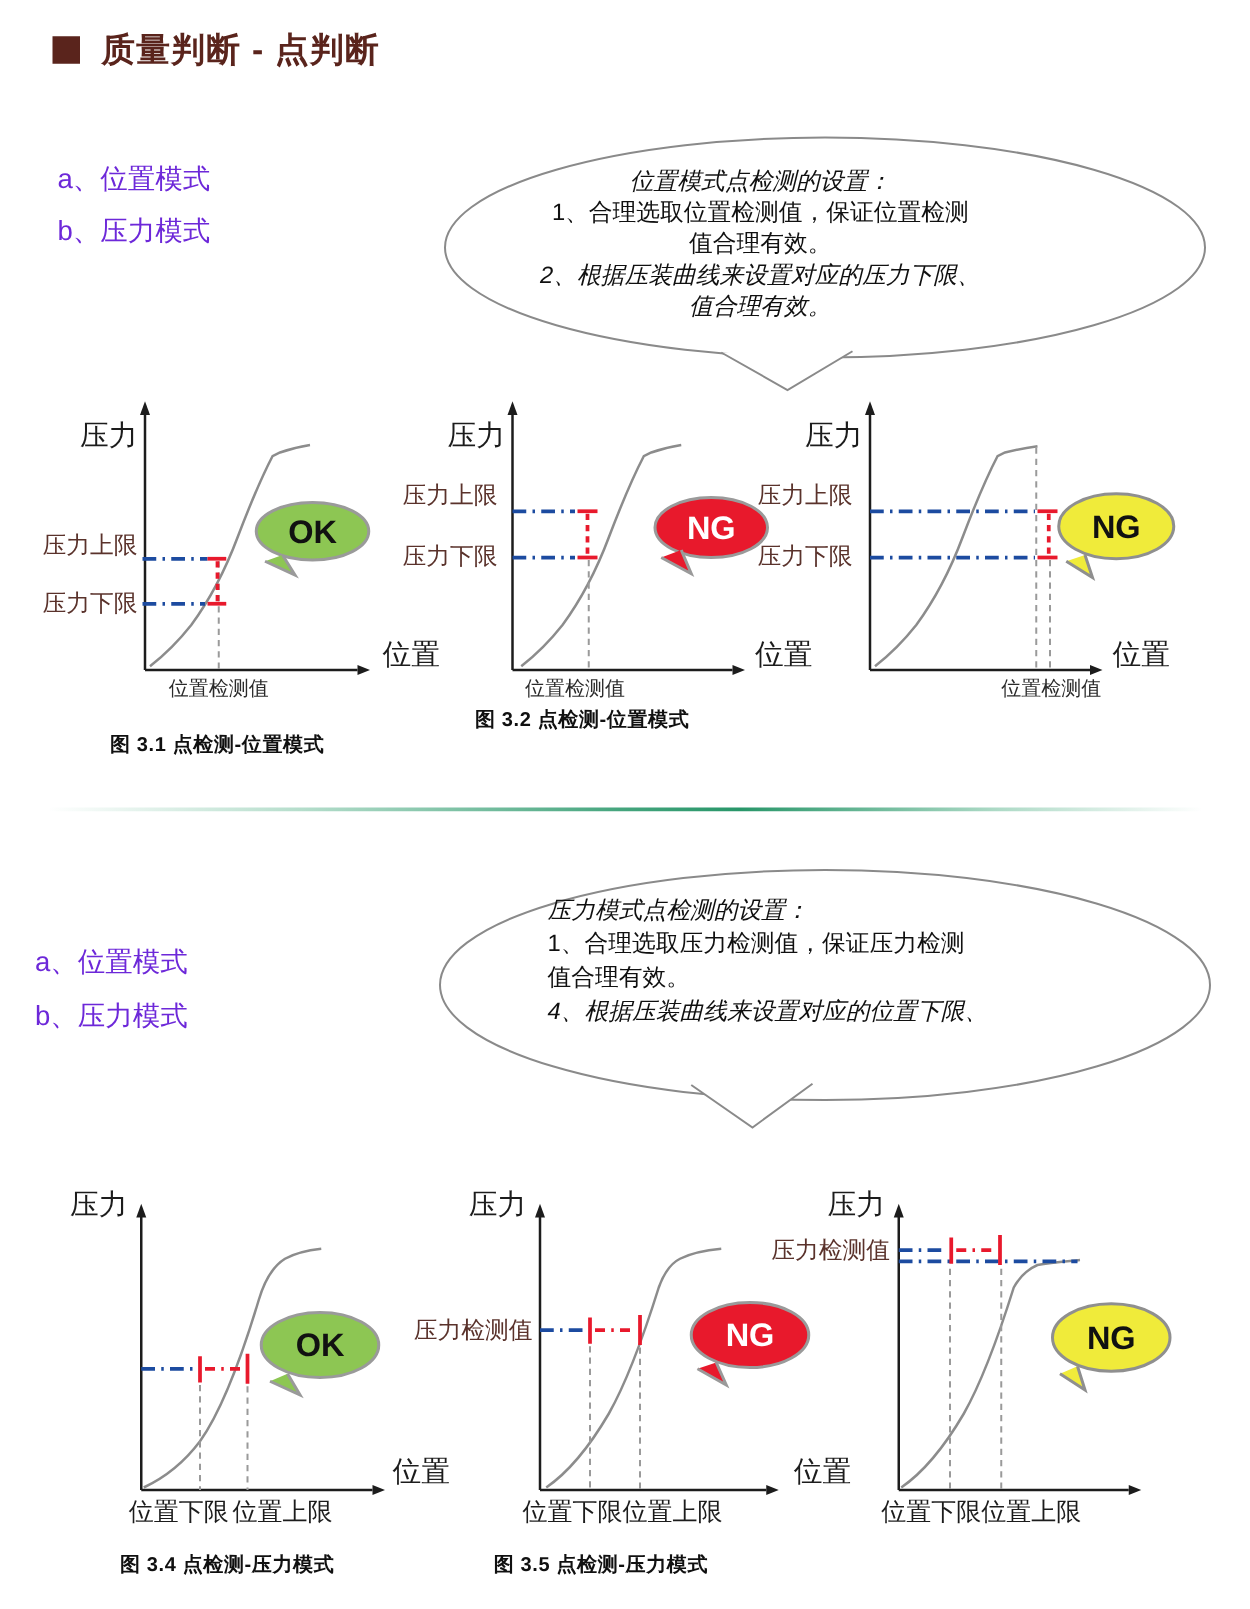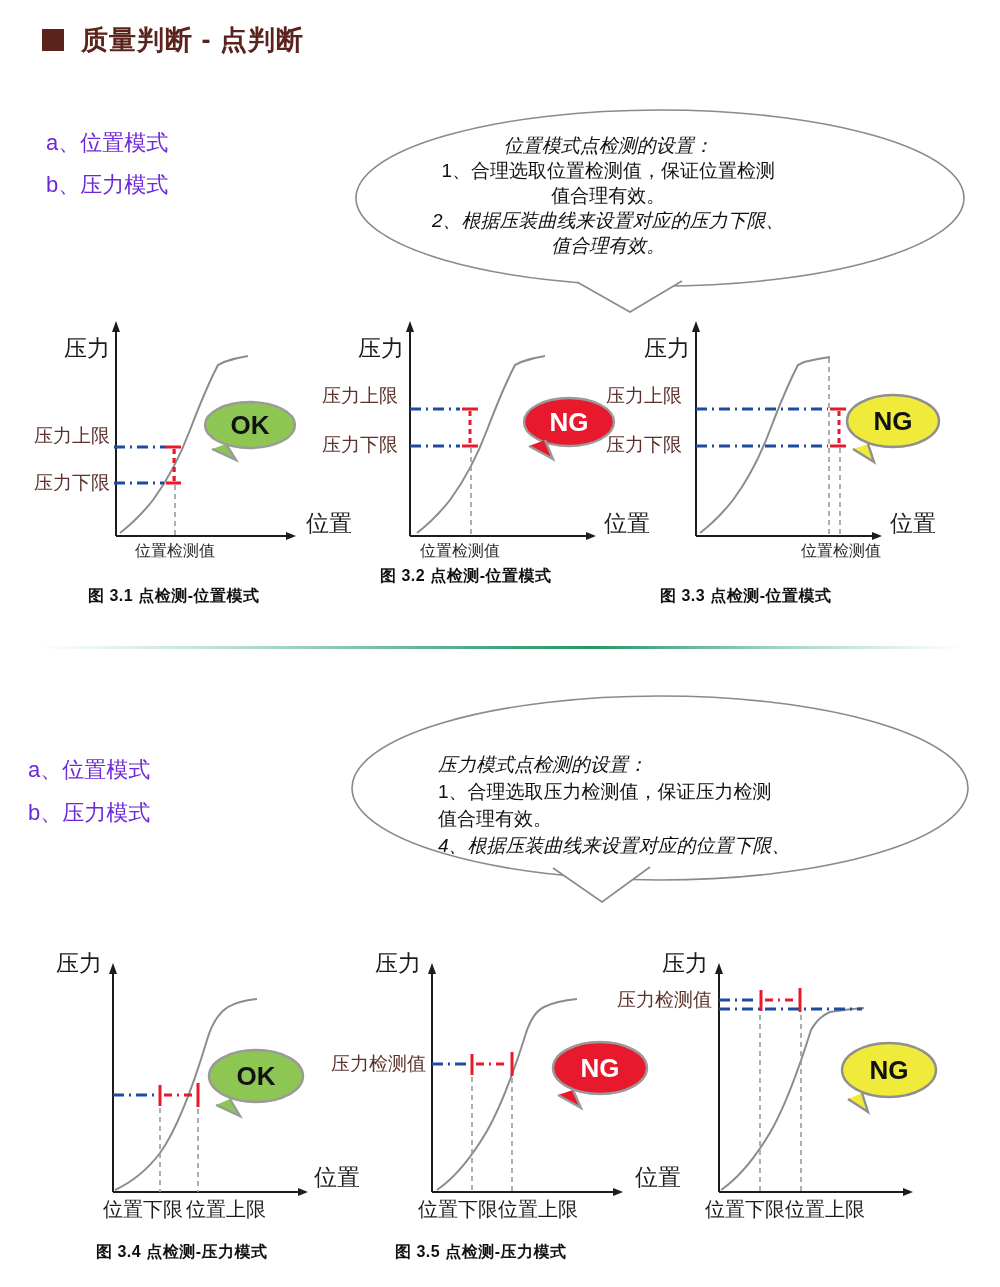--- a/index.html
+++ b/index.html
@@ -132,33 +132,32 @@
       <text class="limit-label" x="62" y="133" text-anchor="end">压力下限</text>
       <text class="tick-label" x="221" y="238" text-anchor="middle">位置检测值</text>
       <ellipse class="balloon-ng-yel" cx="273" cy="103" rx="46" ry="26"></ellipse>
       <path class="balloon-ng-yel" d="M 248,126 L 254,144 L 233,131"></path>
       <text class="badge-txt" x="273" y="112" text-anchor="middle">NG</text>
     </svg>
   </div>
 
   <div class="abs fig-caption" style="left:88px; top:586px;">图 3.1  点检测-位置模式</div>
   <div class="abs fig-caption" style="left:380px; top:566px;">图 3.2  点检测-位置模式</div>
-  <div class="abs fig-caption" style="left:660px; top:586px;">图 3.3  点检测-位置模式</div>
 
   <div class="abs divider"></div>
 
   <div class="abs mode-item" style="left:28px; top:755px;">a、位置模式</div>
   <div class="abs mode-item" style="left:28px; top:798px;">b、压力模式</div>
 
   <div class="abs" style="left:348px; top:690px; width:630px; height:220px;">
     <svg width="630" height="220" viewBox="0 0 630 220">
       <ellipse class="bubble" cx="312" cy="98" rx="308" ry="92"></ellipse>
       <path class="bubble" d="M 205,178 L 254,212 L 302,177"></path>
     </svg>
-    <div class="abs callout-text" style="left:90px; top:25px; line-height:27px;margin-top:36px;">
+    <div class="abs callout-text" style="left:90px; top:25px; line-height:27px;">
       <div class="it">压力模式点检测的设置：</div>
       <div>1、合理选取压力检测值，保证压力检测</div>
       <div>值合理有效。</div>
       <div class="it">4、根据压装曲线来设置对应的位置下限、</div>
     </div>
   </div>
 
   <div class="abs" style="left:20px; top:935px;">
     <svg width="345" height="295" viewBox="0 0 345 295">
       <line class="axis" x1="93" y1="33" x2="93" y2="257"></line>

